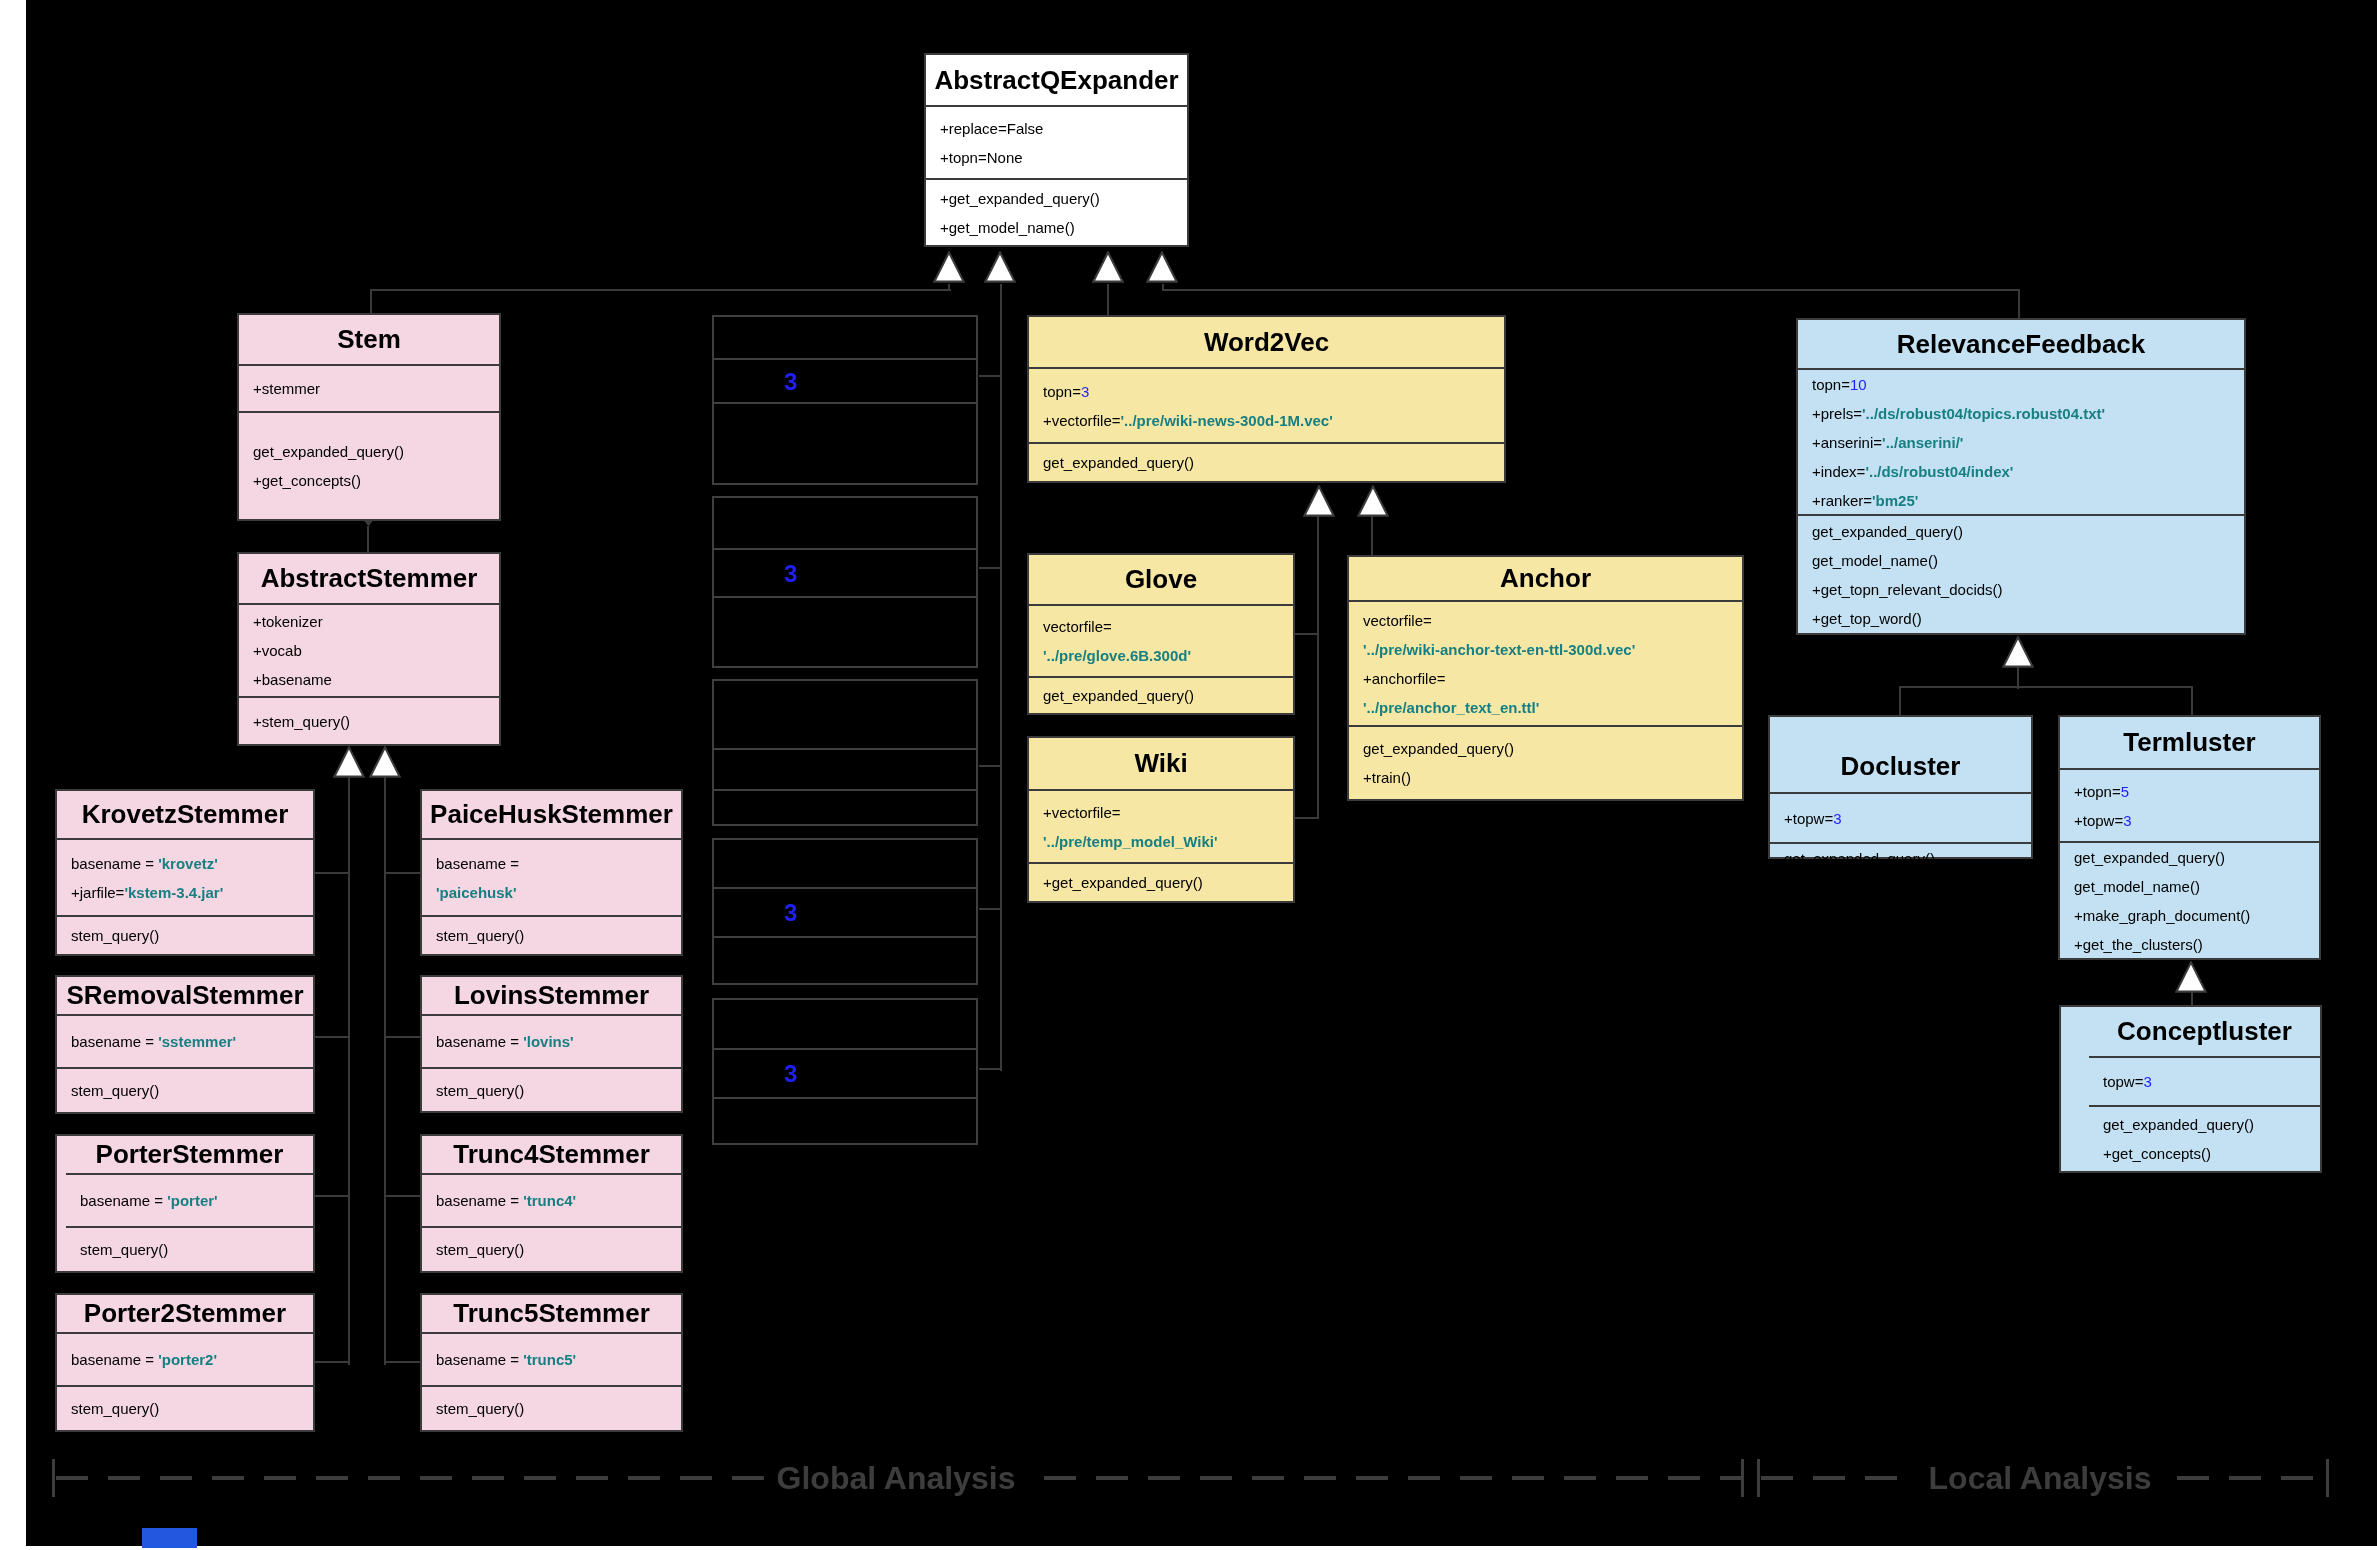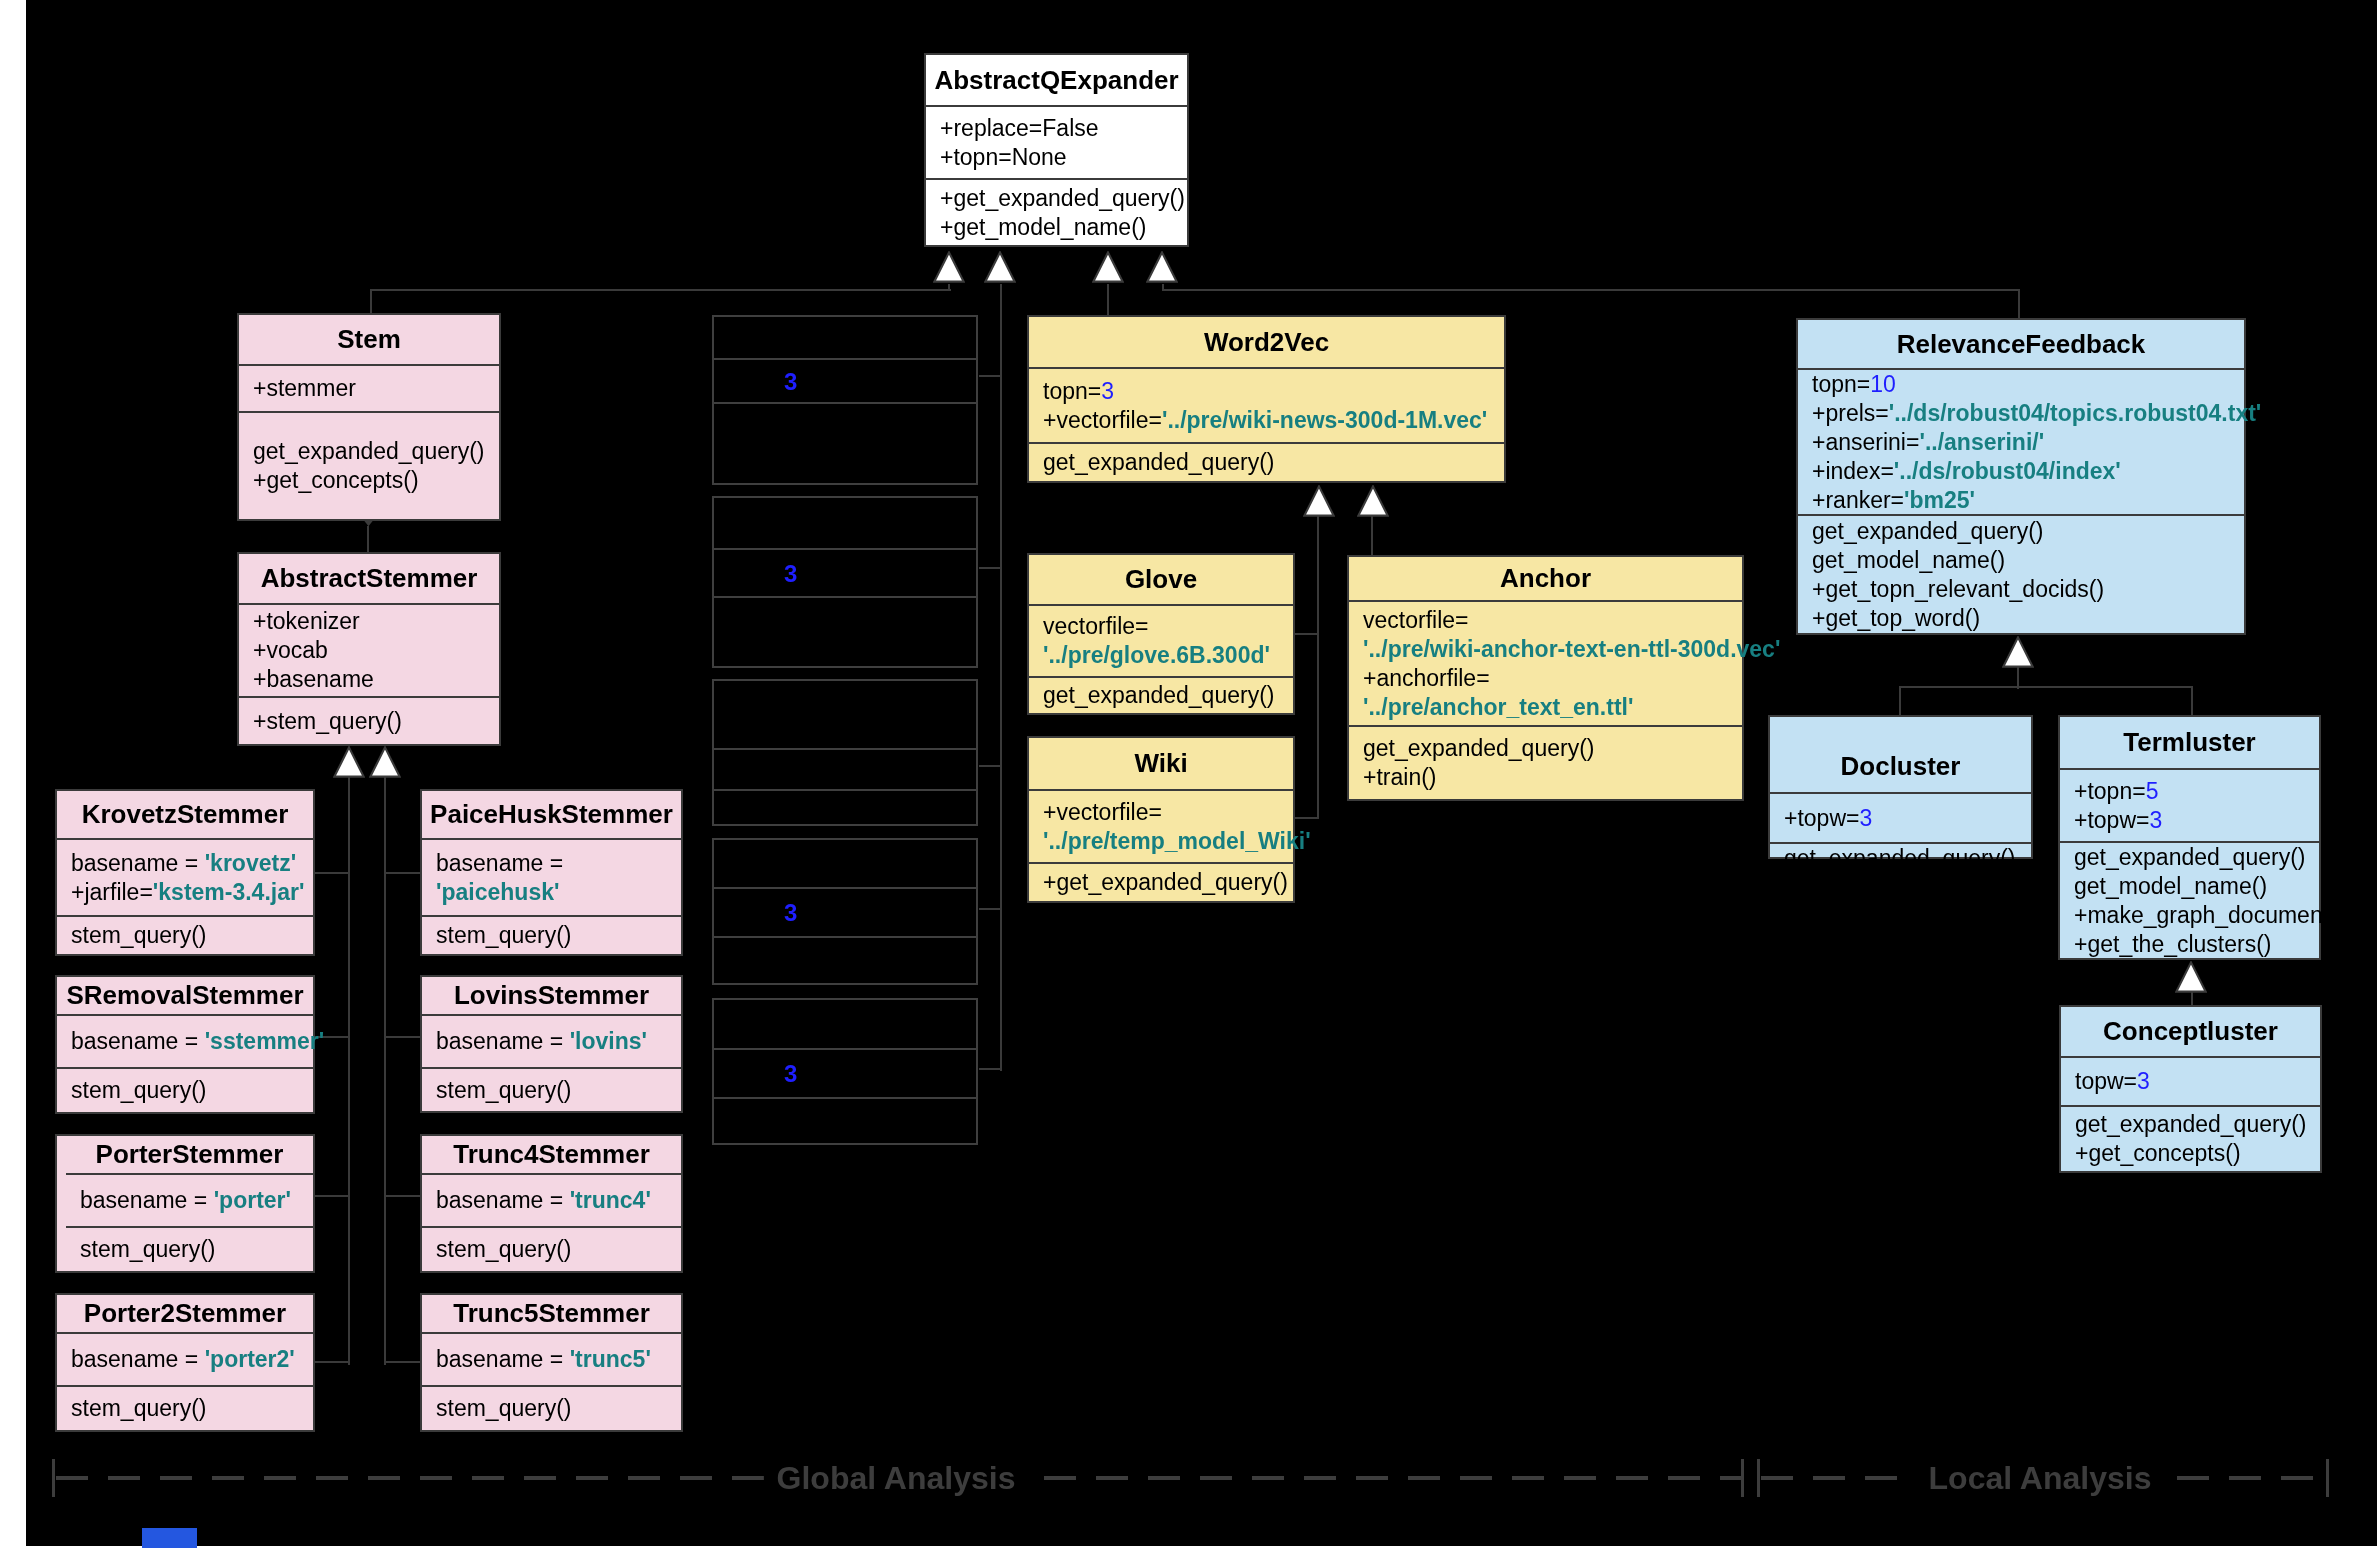--- a/index.html
+++ b/index.html
@@ -11,21 +11,21 @@
     position:absolute; border:2.8px solid var(--border); box-sizing:border-box;
     display:flex; flex-direction:column; color:#000;
   }
   .uml .t {
     flex:0 0 auto; font-weight:bold; font-size:26px;
     display:flex; align-items:center; justify-content:center;
   }
   .uml .a, .uml .m {
     border-top:2.1px solid var(--border); padding:0 14px;
     display:flex; flex-direction:column; justify-content:center;
-    font-size:23px; line-height:29px;
+    font-size:15px; line-height:29px;
   }
   .uml .m { flex:1 1 auto; }
   .uml .line { white-space:nowrap; }
   .fill-white  { background:#ffffff; }
   .fill-pink   { background:var(--pink); }
   .fill-yellow { background:var(--yellow); }
   .fill-blue   { background:var(--blue); }
   .fill-hidden { background:transparent; border-color:var(--hborder); }
   .fill-hidden .a, .fill-hidden .m { border-top-color:var(--hborder); }
   .fill-hidden .a { padding-left:70px; font-weight:bold; font-size:24px; }
@@ -344,21 +344,21 @@
           <div class="line"><span>+topn=</span><span class="sp-n">5</span></div>
           <div class="line"><span>+topw=</span><span class="sp-n">3</span></div>
         </div>
     <div class="m">
           <div class="line"><span>get_expanded_query()</span></div>
           <div class="line"><span>get_model_name()</span></div>
           <div class="line"><span>+make_graph_document()</span></div>
           <div class="line"><span>+get_the_clusters()</span></div>
         </div>
   </div>
-      <div class="uml fill-blue" style="left: 2059px; top: 1005px; width: 263px; height: 168px;">
+      <div class="uml fill-blue" style="left: 2059px; top: 1005px; width: 263px; height: 168px; padding-left: 28px;">
     <div class="t" style="height: 49px;">Conceptluster</div>
     <div class="a" style="height: 47px; flex: 0 0 auto;">
           <div class="line"><span>topw=</span><span class="sp-n">3</span></div>
         </div>
     <div class="m">
           <div class="line"><span>get_expanded_query()</span></div>
           <div class="line"><span>+get_concepts()</span></div>
         </div>
   </div>
     </div>

